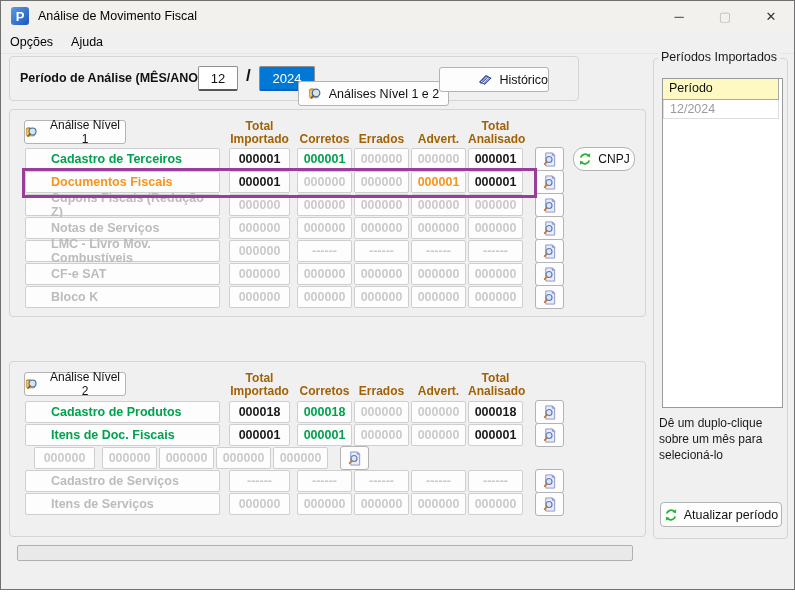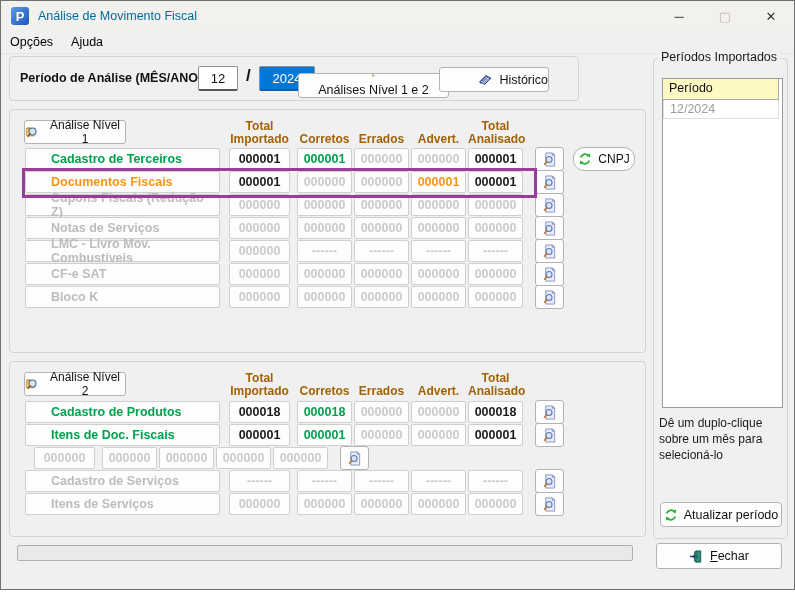--- a/index.html
+++ b/index.html
@@ -2,45 +2,45 @@
 <html><head>
 <meta charset="utf-8">
 <style>
   * { margin:0; padding:0; box-sizing:border-box; }
   html,body { width:795px; height:598px; background:#ffffff; font-family:"Liberation Sans","DejaVu Sans",sans-serif; }
   .window { position:relative; width:795px; height:590px; background:#f0f0f0; border:1px solid #707070; overflow:hidden; }
 
   
   .titlebar { position:absolute; left:0; top:0; width:100%; height:30px; background:#f2f1ed; display:flex; align-items:center; }
   .app-icon { width:18px; height:18px; margin-left:10px; border-radius:3px; background:linear-gradient(135deg,#5b9be6,#1d56b8); color:#fff; font-weight:bold; font-size:13px; display:flex; align-items:center; justify-content:center; }
-  .title-text { margin-left:9px; font-size:12.5px; color:#0369a1; }
+  .title-text { margin-left:9px; font-size:12.5px; color:#000000; }
   .win-controls { position:absolute; right:0; top:0; height:30px; display:flex; }
   .win-btn { width:46px; height:30px; display:flex; align-items:center; justify-content:center; font-size:13px; color:#333; background:transparent; border:none; }
   .win-btn.max { color:#b9b4ae; }
 
   
   .menubar { position:absolute; left:0; top:30px; width:100%; height:23px; background:#f0f0f0; display:flex; align-items:center; border-bottom:1px solid #e4e4e4; }
   .menu-item { padding:3px 9px; font-size:12.5px; color:#000000; }
 
   
   .gbox { position:absolute; border:1px solid #d4d4d4; border-radius:4px; background:#f0f0f0; }
   #periodBox { left:8px; top:55px; width:570px; height:45px; }
-  #level1 { left:8px; top:108px; width:637px; height:244px; }
+  #level1 { left:8px; top:108px; width:637px; height:208px; }
   #level2 { left:8px; top:360px; width:637px; height:176px; }
   #sidebar { left:652px; top:49px; width:135px; height:481px;margin-top:8px; }
   .gb-title { position:absolute; left:4px; top:-9px; background:#f0f0f0; padding:0 3px; font-size:12.5px; color:#1a1a1a; }
 
   
   .period-label { position:absolute; left:10px; top:14px; font-size:12.5px; font-weight:bold; color:#111; }
   .inp-month { position:absolute; left:188px; top:9px; width:40px; height:25px; text-align:center; font-size:13px; font-family:inherit; border:1px solid #8f8f8f; border-bottom:2px solid #565656; border-radius:2px; background:#fff; color:#111; }
   .slash { position:absolute; left:236px; top:9px; font-size:17px; font-weight:bold; color:#111; }
   .inp-year { position:absolute; left:249px; top:9px; width:56px; height:25px; text-align:center; font-size:13px; font-family:inherit; border:1px solid #8f8f8f; border-bottom:2px solid #0b5fbd; border-radius:2px; background:#0078d7; color:#ffffff; }
 
   .btn { background:#fdfdfd; border:1px solid #b3b3b3; border-radius:3px; font-size:12.5px; font-family:inherit; color:#111; display:flex; align-items:center; justify-content:center; gap:6px; }
-  .btn-analises { position:absolute; left:288px; top:16px; width:151px; height:25px;flex-direction:column; }
+  .btn-analises { position:absolute; left:288px; top:24px; width:151px; height:25px; }
   .btn-historico { position:absolute; left:429px; top:10px; width:110px; height:25px;justify-content:flex-end; }
 
   
   .section-btn { position:absolute; left:14px; top:10px; width:102px; height:24px; font-size:12px; }
   .hdr-row { position:absolute; left:15px; top:2px; height:36px; display:flex; align-items:flex-end; }
   .hdr { font-size:12px; font-weight:bold; color:#a16207; text-align:center; line-height:13px; padding-bottom:2px; }
   .rows { position:absolute; left:15px; }
   #level1 .rows { top:38px; }
   #level2 .rows { top:39px; }
   .trow { display:flex; height:22px; margin-bottom:1px; align-items:stretch; }
@@ -393,24 +393,14 @@
           <path d="M3.1 6.2A5.3 5.3 0 0 1 12 4.1" fill="none" stroke="#2db135" stroke-width="2.1"></path>
           <path d="M13.9 1.3l-.2 4.6-4.4-1.4z" fill="#2db135"></path>
           <path d="M12.9 9.8A5.3 5.3 0 0 1 4 11.9" fill="none" stroke="#2db135" stroke-width="2.1"></path>
           <path d="M2.1 14.7l.2-4.6 4.4 1.4z" fill="#2db135"></path>
         </svg>
       <span>Atualizar período</span>
     </button>
   </div>
 
   <div class="progress"></div>
-  <button class="btn btn-close">
-    <svg viewBox="0 0 16 16" width="15" height="15">
-        <path d="M7.5 2h5v12h-5l-1.5-1V3z" fill="#2f8f7e" stroke="#14524a" stroke-width=".9"></path>
-        <path d="M7.5 2v12" stroke="#14524a" stroke-width=".7"></path>
-        <circle cx="8.9" cy="8" r=".7" fill="#0e3d37"></circle>
-        <path d="M1 8h4.2" stroke="#26347e" stroke-width="1.6"></path>
-        <path d="M4.6 5.9L7.2 8l-2.6 2.1z" fill="#26347e"></path>
-      </svg>
-    <span><span class="u">F</span><span>echar</span></span>
-  </button>
 
 </div>
 
 </body></html>

